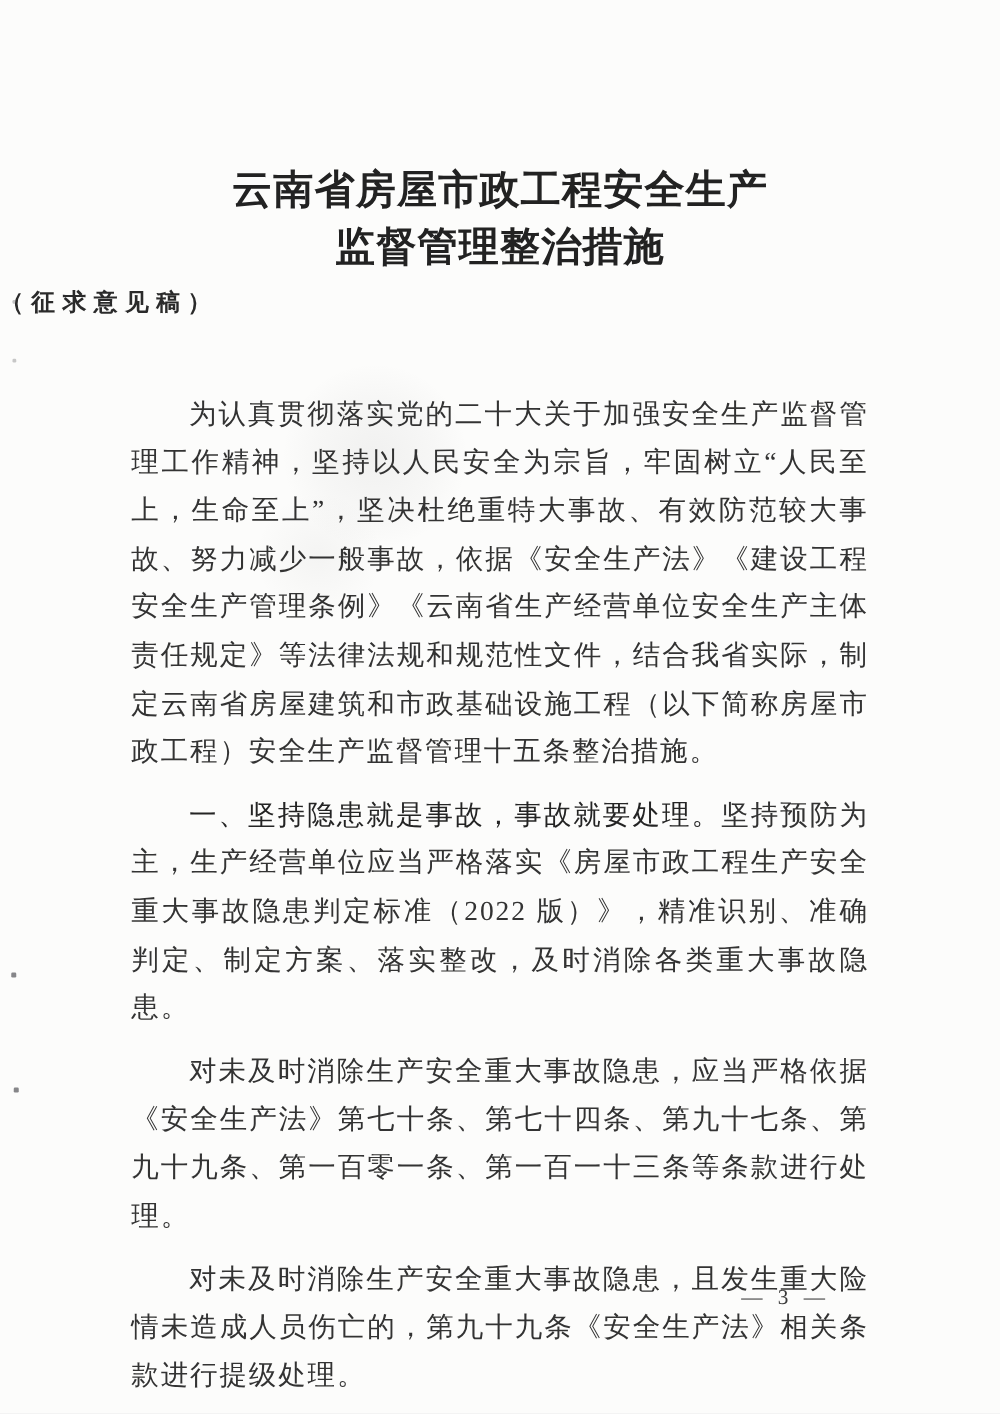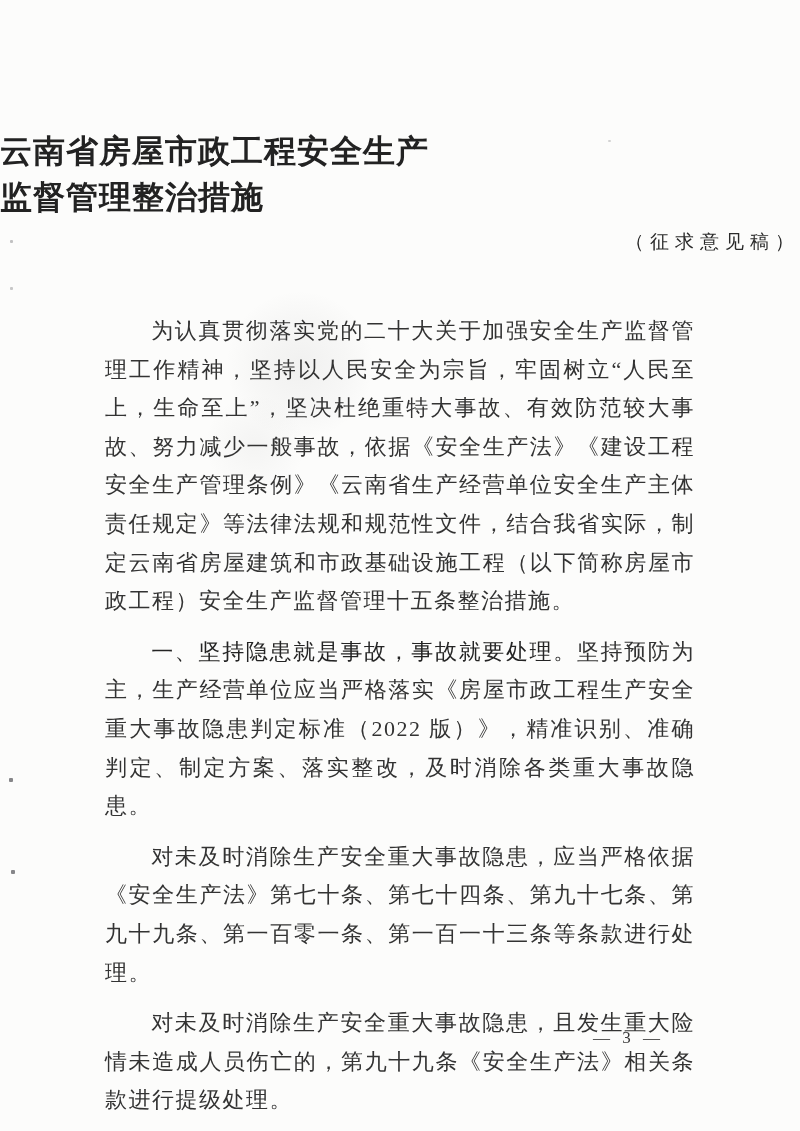--- a/index.html
+++ b/index.html
@@ -40,35 +40,36 @@
   .speck.s1 { left: 10px; top: 240px; width: 3px; height: 3px; opacity: .5; }
   .speck.s2 { left: 10px; top: 287px; width: 3px; height: 3px; opacity: .45; }
   .speck.s3 { left: 9px;  top: 778px; width: 4px; height: 4px; }
   .speck.s4 { left: 11px; top: 870px; width: 4px; height: 4px; }
   .speck.s5 { left: 608px; top: 140px; width: 3px; height: 2px; opacity: .35; }
 
   .title-block {
     position: absolute;
     left: 0; right: 0;
     top: 128px;
-    text-align: left;
+    text-align: center;
     font-weight: 700;
     font-size: 32px;
     line-height: 46px;
     letter-spacing: 1px;
     color: #222;
   }
   .subtitle {
     position: absolute;
     left: 0; right: 0;
     top: 229px;
-    text-align: right;
+    text-align: left;
     font-size: 19px;
     letter-spacing: 6px;
     color: #2a2a2a;
+    font-weight: bold;
   }
   .body-text {
     position: absolute;
     left: 93px;
     top: 300px;
     width: 614px;
     font-size: 22px;
     line-height: 38.6px;
     letter-spacing: 1.5px;
     text-align: justify;

